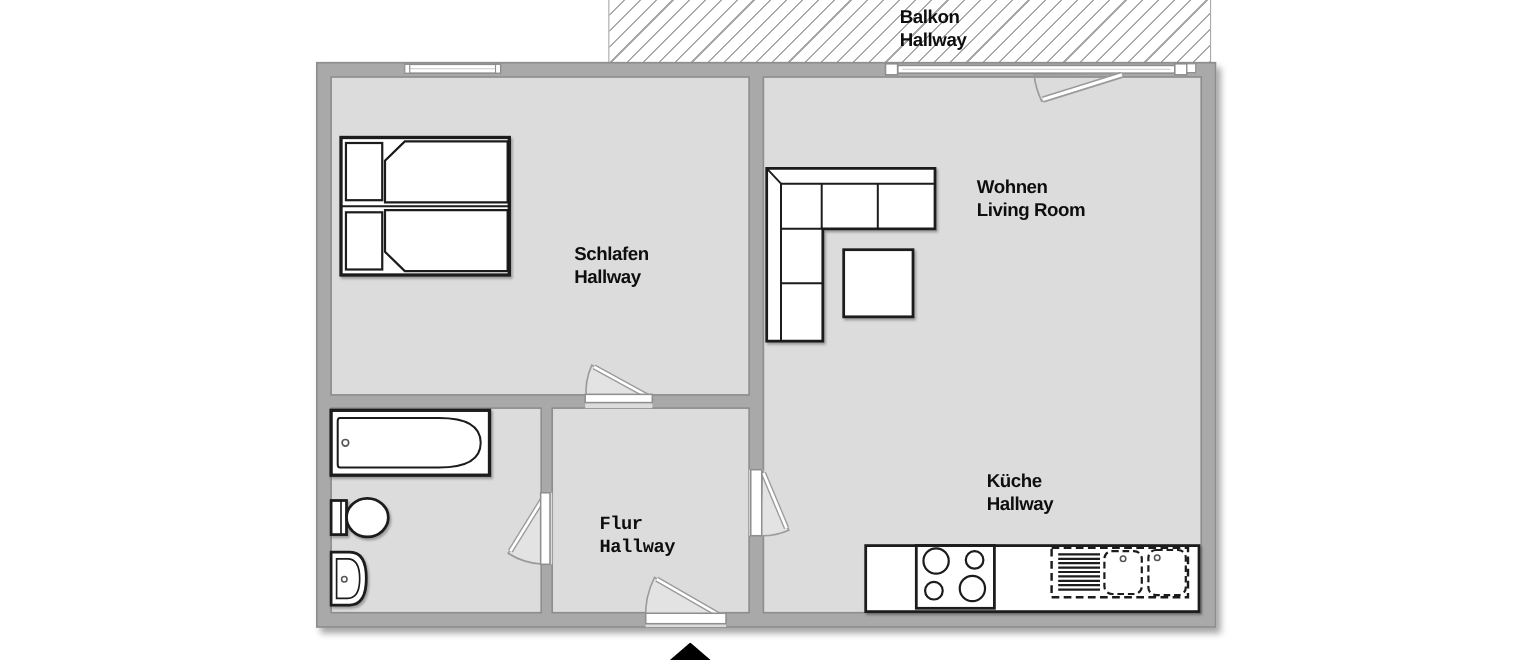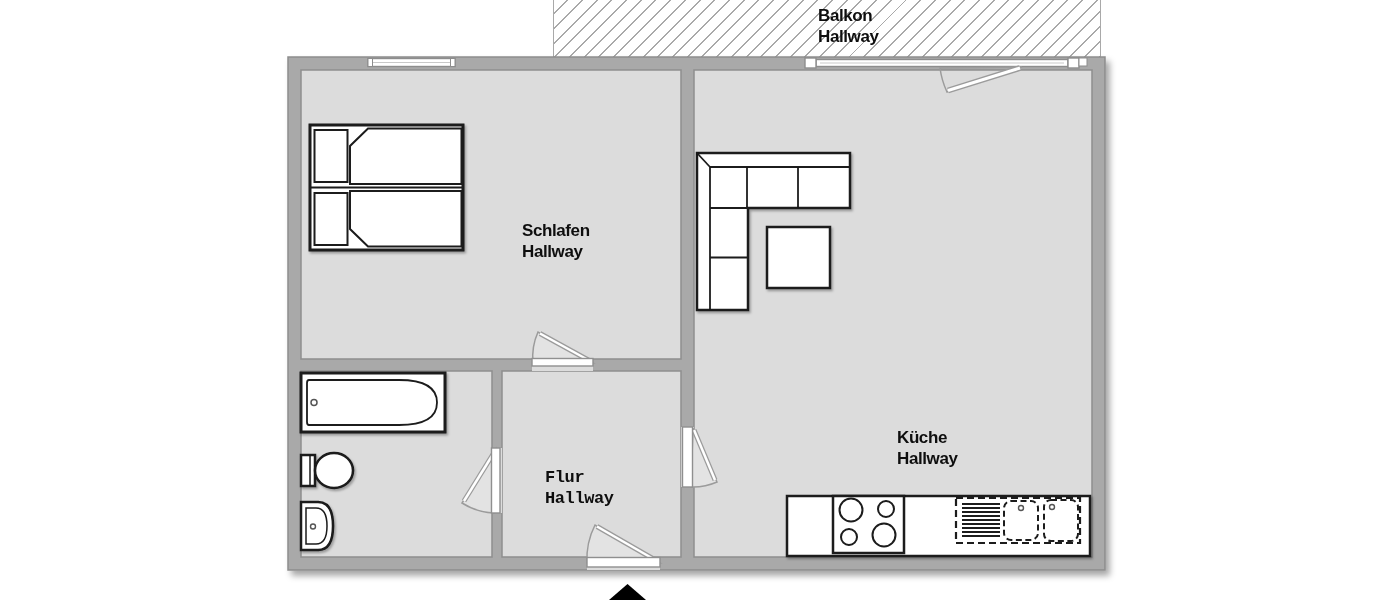--- a/index.html
+++ b/index.html
@@ -177,20 +177,24 @@
   </svg>
 
   <div class="room-label" style="left:818px;top:5px;">
     <div>Balkon</div>
     <div>Hallway</div>
   </div>
   <div class="room-label" style="left:522px;top:189px;margin-top:31px;">
     <div>Schlafen</div>
     <div>Hallway</div>
   </div>
+  <div class="room-label" style="left:888px;top:159px;">
+    <div>Wohnen</div>
+    <div>Living Room</div>
+  </div>
   <div class="room-label" style="left:897px;top:427px;">
     <div>Küche</div>
     <div>Hallway</div>
   </div>
   <div class="room-label" style="left:545px;top:467px;font-family:Liberation Mono, monospace;">
     <div>Flur</div>
     <div>Hallway</div>
   </div>
 
   <div class="entrance-arrow"></div>

